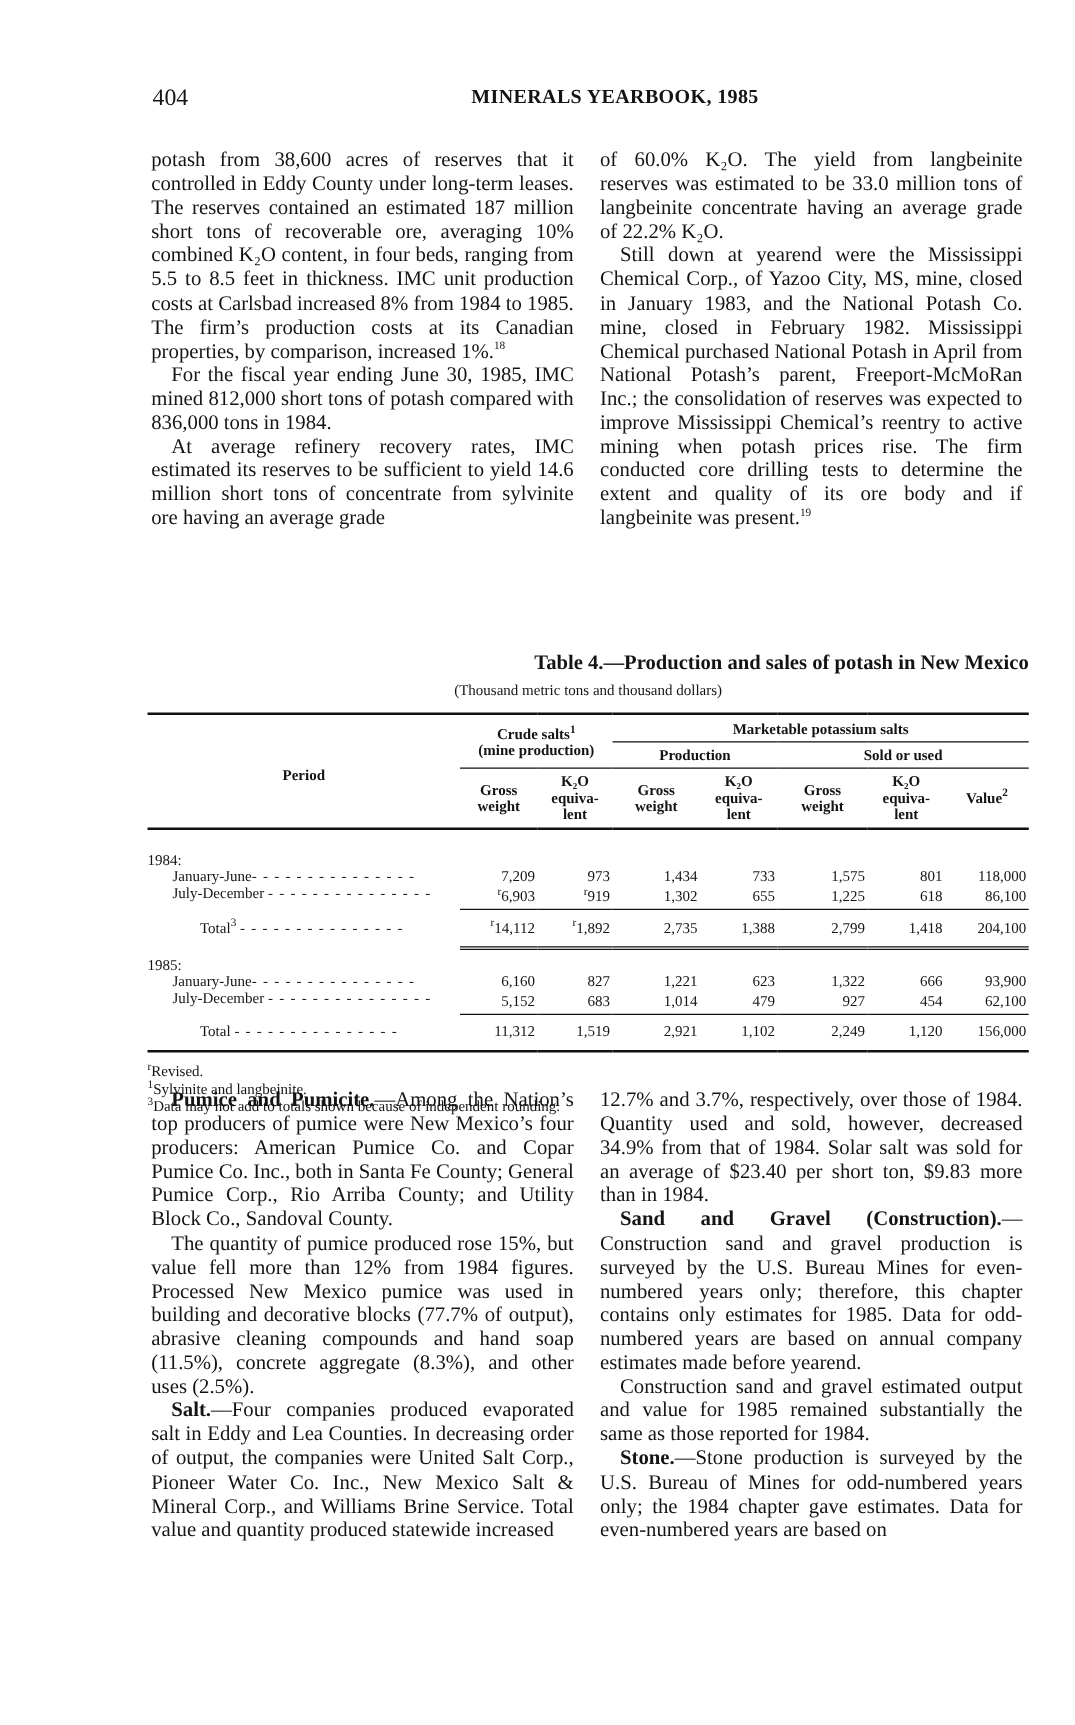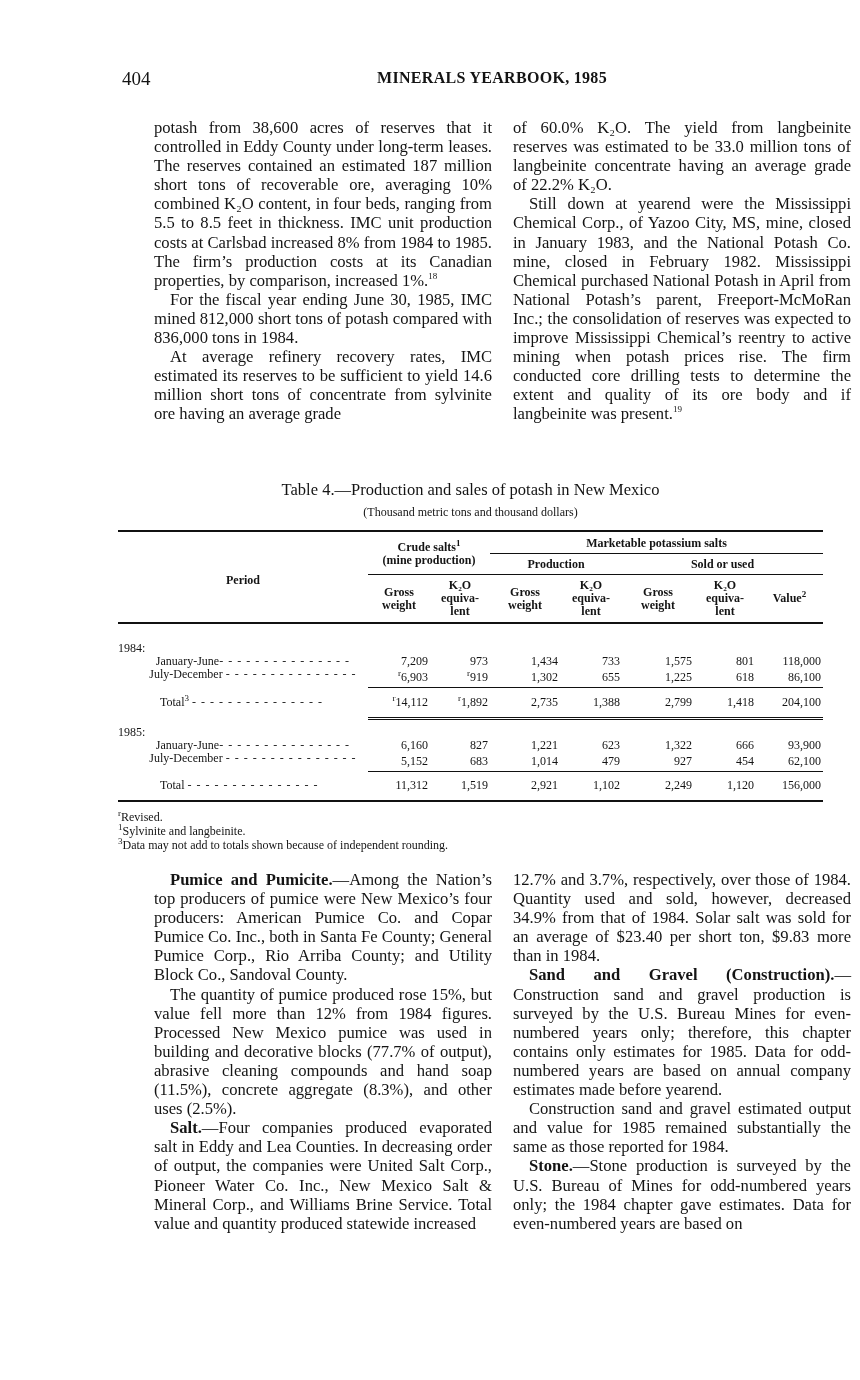--- a/index.html
+++ b/index.html
@@ -13,47 +13,47 @@
   .page-header {
     position: absolute; left: 122px; top: 68px; width: 700px; height: 24px; text-decoration: underline;
   }
   .page-number { position: absolute; left: 0; top: 0; font-size: 19px; }
   .running-title {
     position: absolute; left: 0; right: 0; top: 1px; text-align: center;
     font-size: 16px; font-weight: bold; letter-spacing: 0.3px; padding-left: 40px;
   }
   .col {
     position: absolute; width: 338px;
-    font-size: 16.6px; line-height: 19.1px; text-align: justify; margin-left: 33px;
+    font-size: 16.6px; line-height: 19.1px; text-align: justify;
   }
   .col p { text-indent: 0; }
   .col p.indent { text-indent: 16px; }
   .col .lead { font-weight: bold; }
   sup { font-size: 9px; vertical-align: super; line-height: 0; }
 
   .col-top-left { left: 121px; top: 118px; }
   .col-top-right { left: 480px; top: 118px; }
   .col-bot-left { left: 121px; top: 870px; }
   .col-bot-right { left: 480px; top: 870px; }
 
   .table-block { position: absolute; left: 118px; top: 480px; width: 705px; }
-  .table-title { text-align: center; font-size: 16.5px; font-weight: normal; }
+  .table-title { text-align: right; font-size: 16.5px; font-weight: bold; margin-top: 40px; }
   .table-subtitle { text-align: center; font-size: 12px; margin-top: 5px; }
   table.data {
     width: 705px; border-collapse: collapse; margin-top: 10px;
     font-size: 12px; line-height: 13px;
   }
   table.data th { font-weight: bold; text-align: center; vertical-align: middle; }
   table.data td { padding: 0; }
   .rule-top { border-top: 2px solid #111; }
   .rule-bottom { border-bottom: 2px solid #111; }
   .hdr-line { border-bottom: 1.5px solid #111; }
   .num { text-align: right; padding-right: 2px !important; }
   .period { text-align: left; white-space: nowrap; }
-  .sub-period { padding-left: 20px !important; text-align: center; }
+  .sub-period { padding-left: 20px !important; }
   .total-period { padding-left: 42px !important; }
   .dots { letter-spacing: 1px; color: #222; }
   .rev { font-size: 9px; vertical-align: super; line-height: 0; }
   tr.sum-top td.numcell { border-top: 1.5px solid #111; }
   tr.dbl-bottom td.numcell { border-bottom: 3px double #111; }
   .footnotes { font-size: 12px; line-height: 14px; margin-top: 8px; }
 </style>
 </head>
 <body>
 

